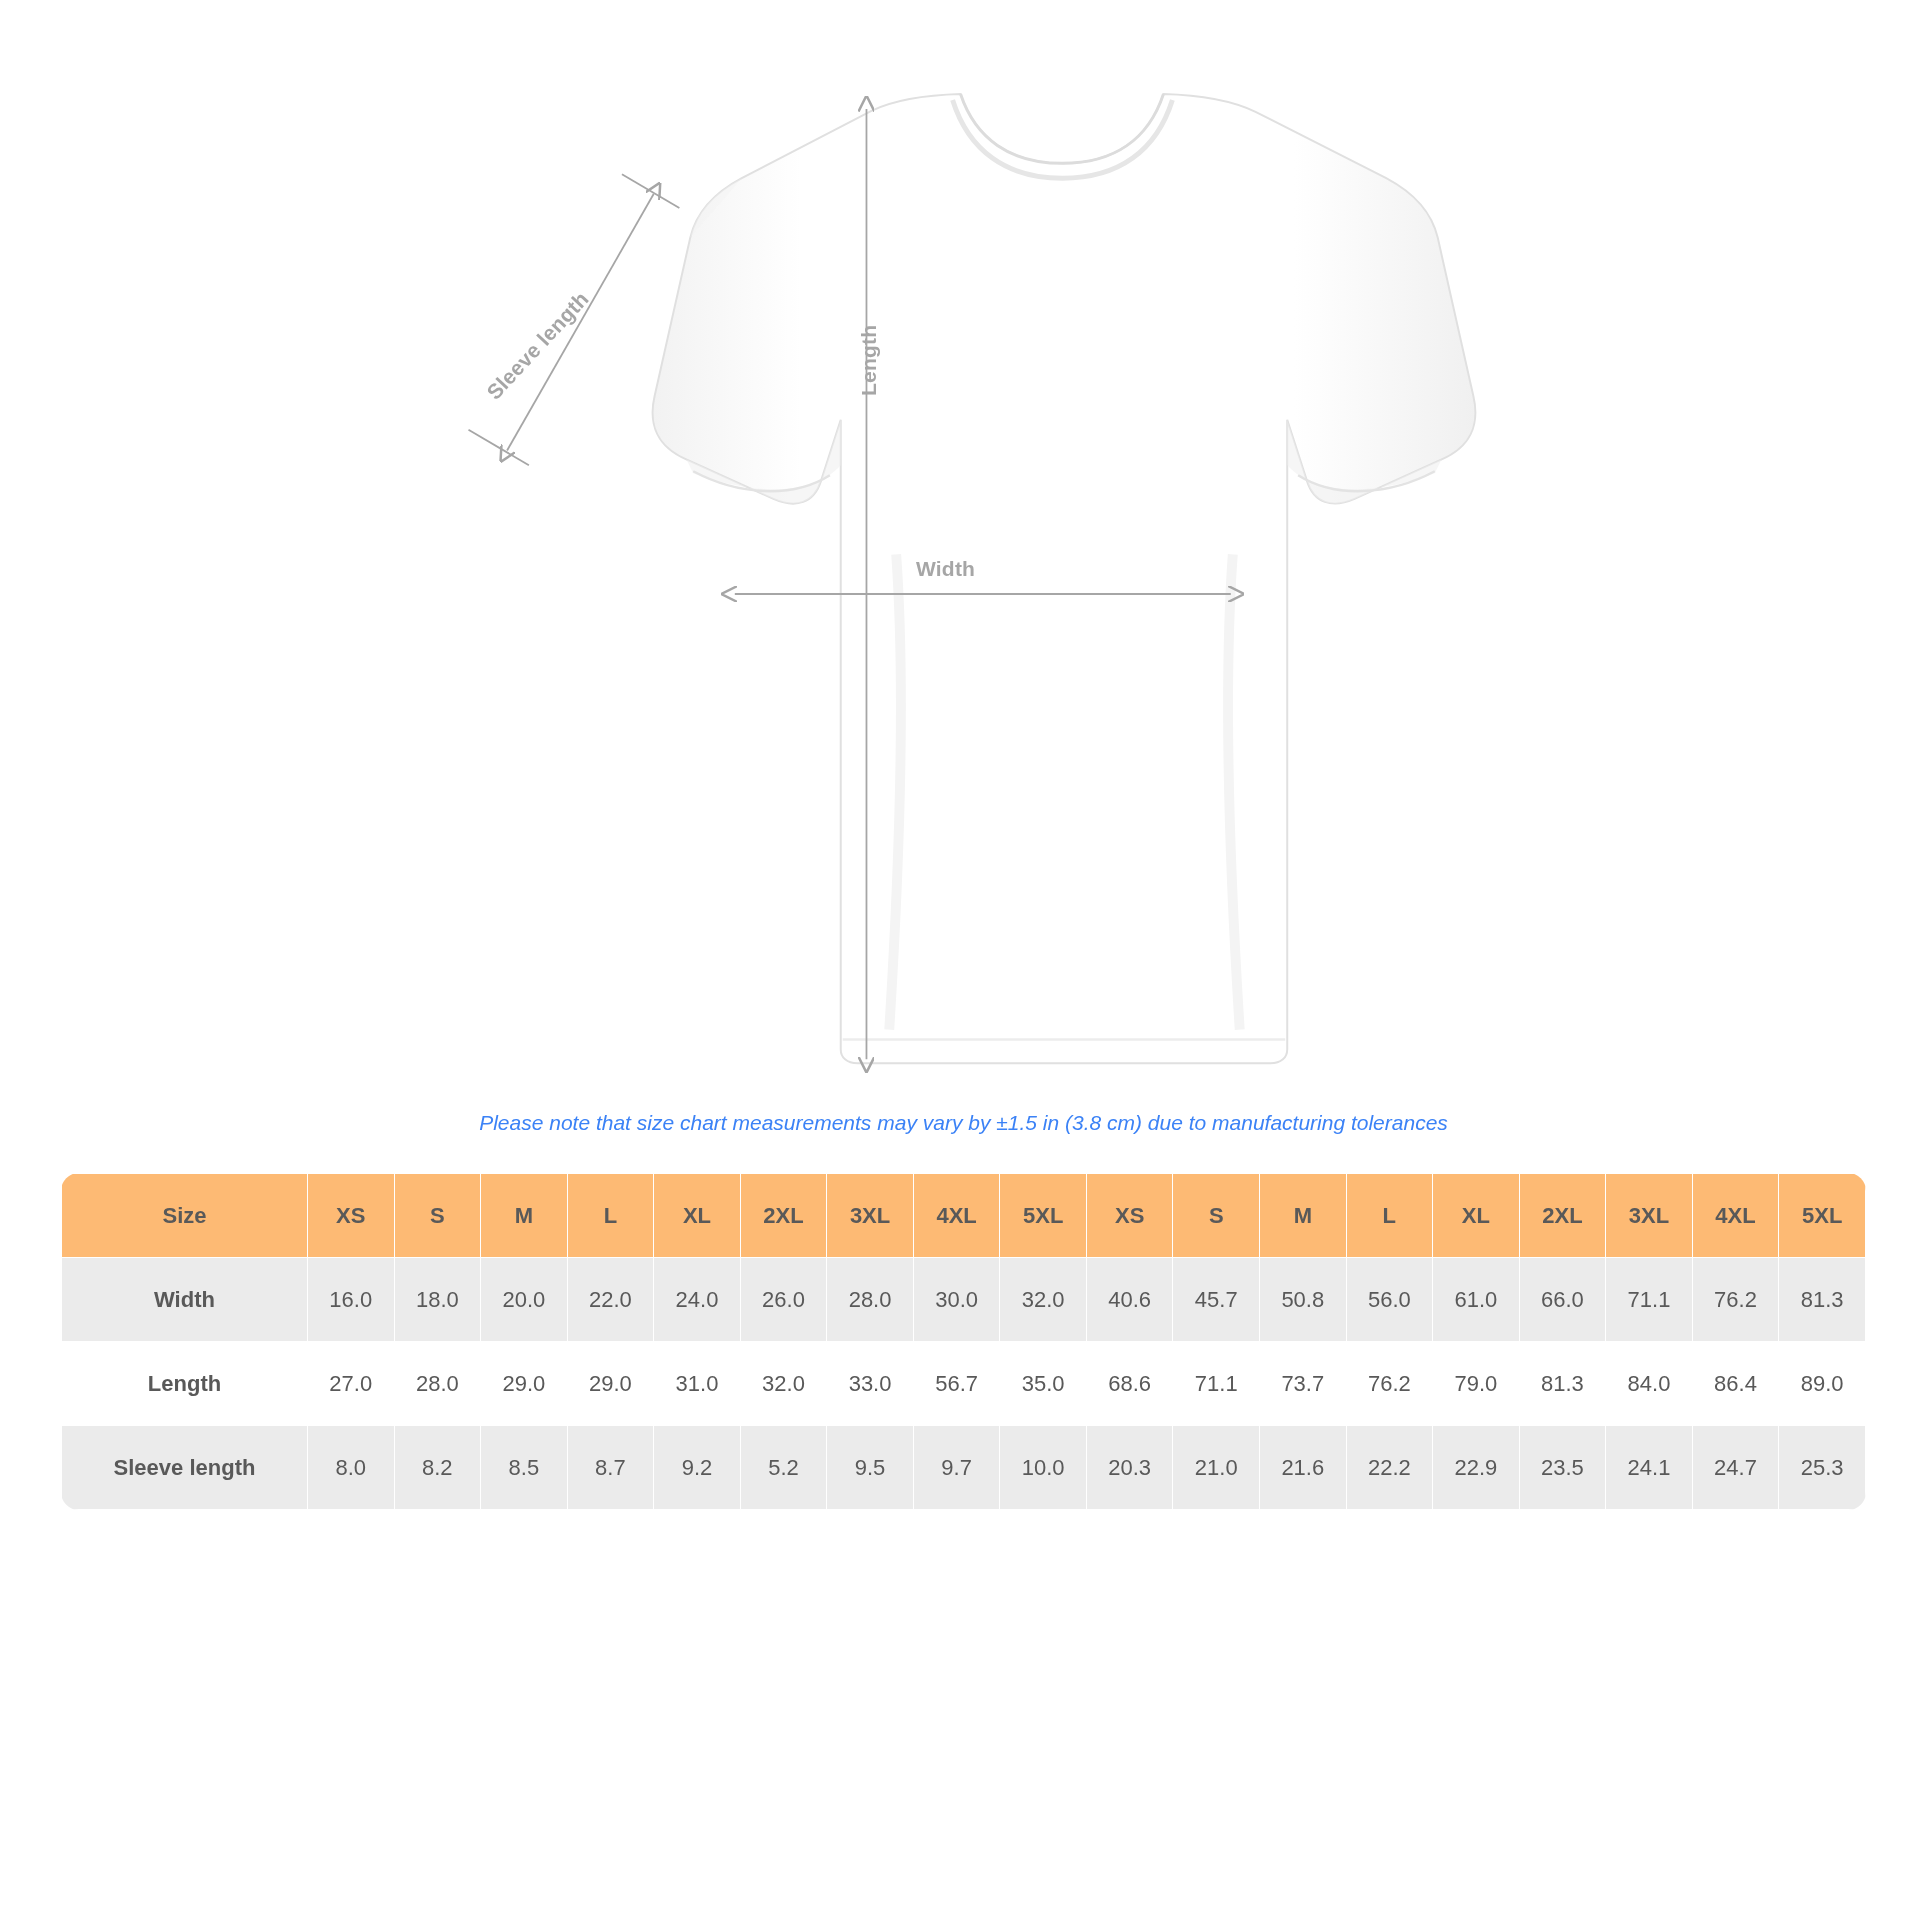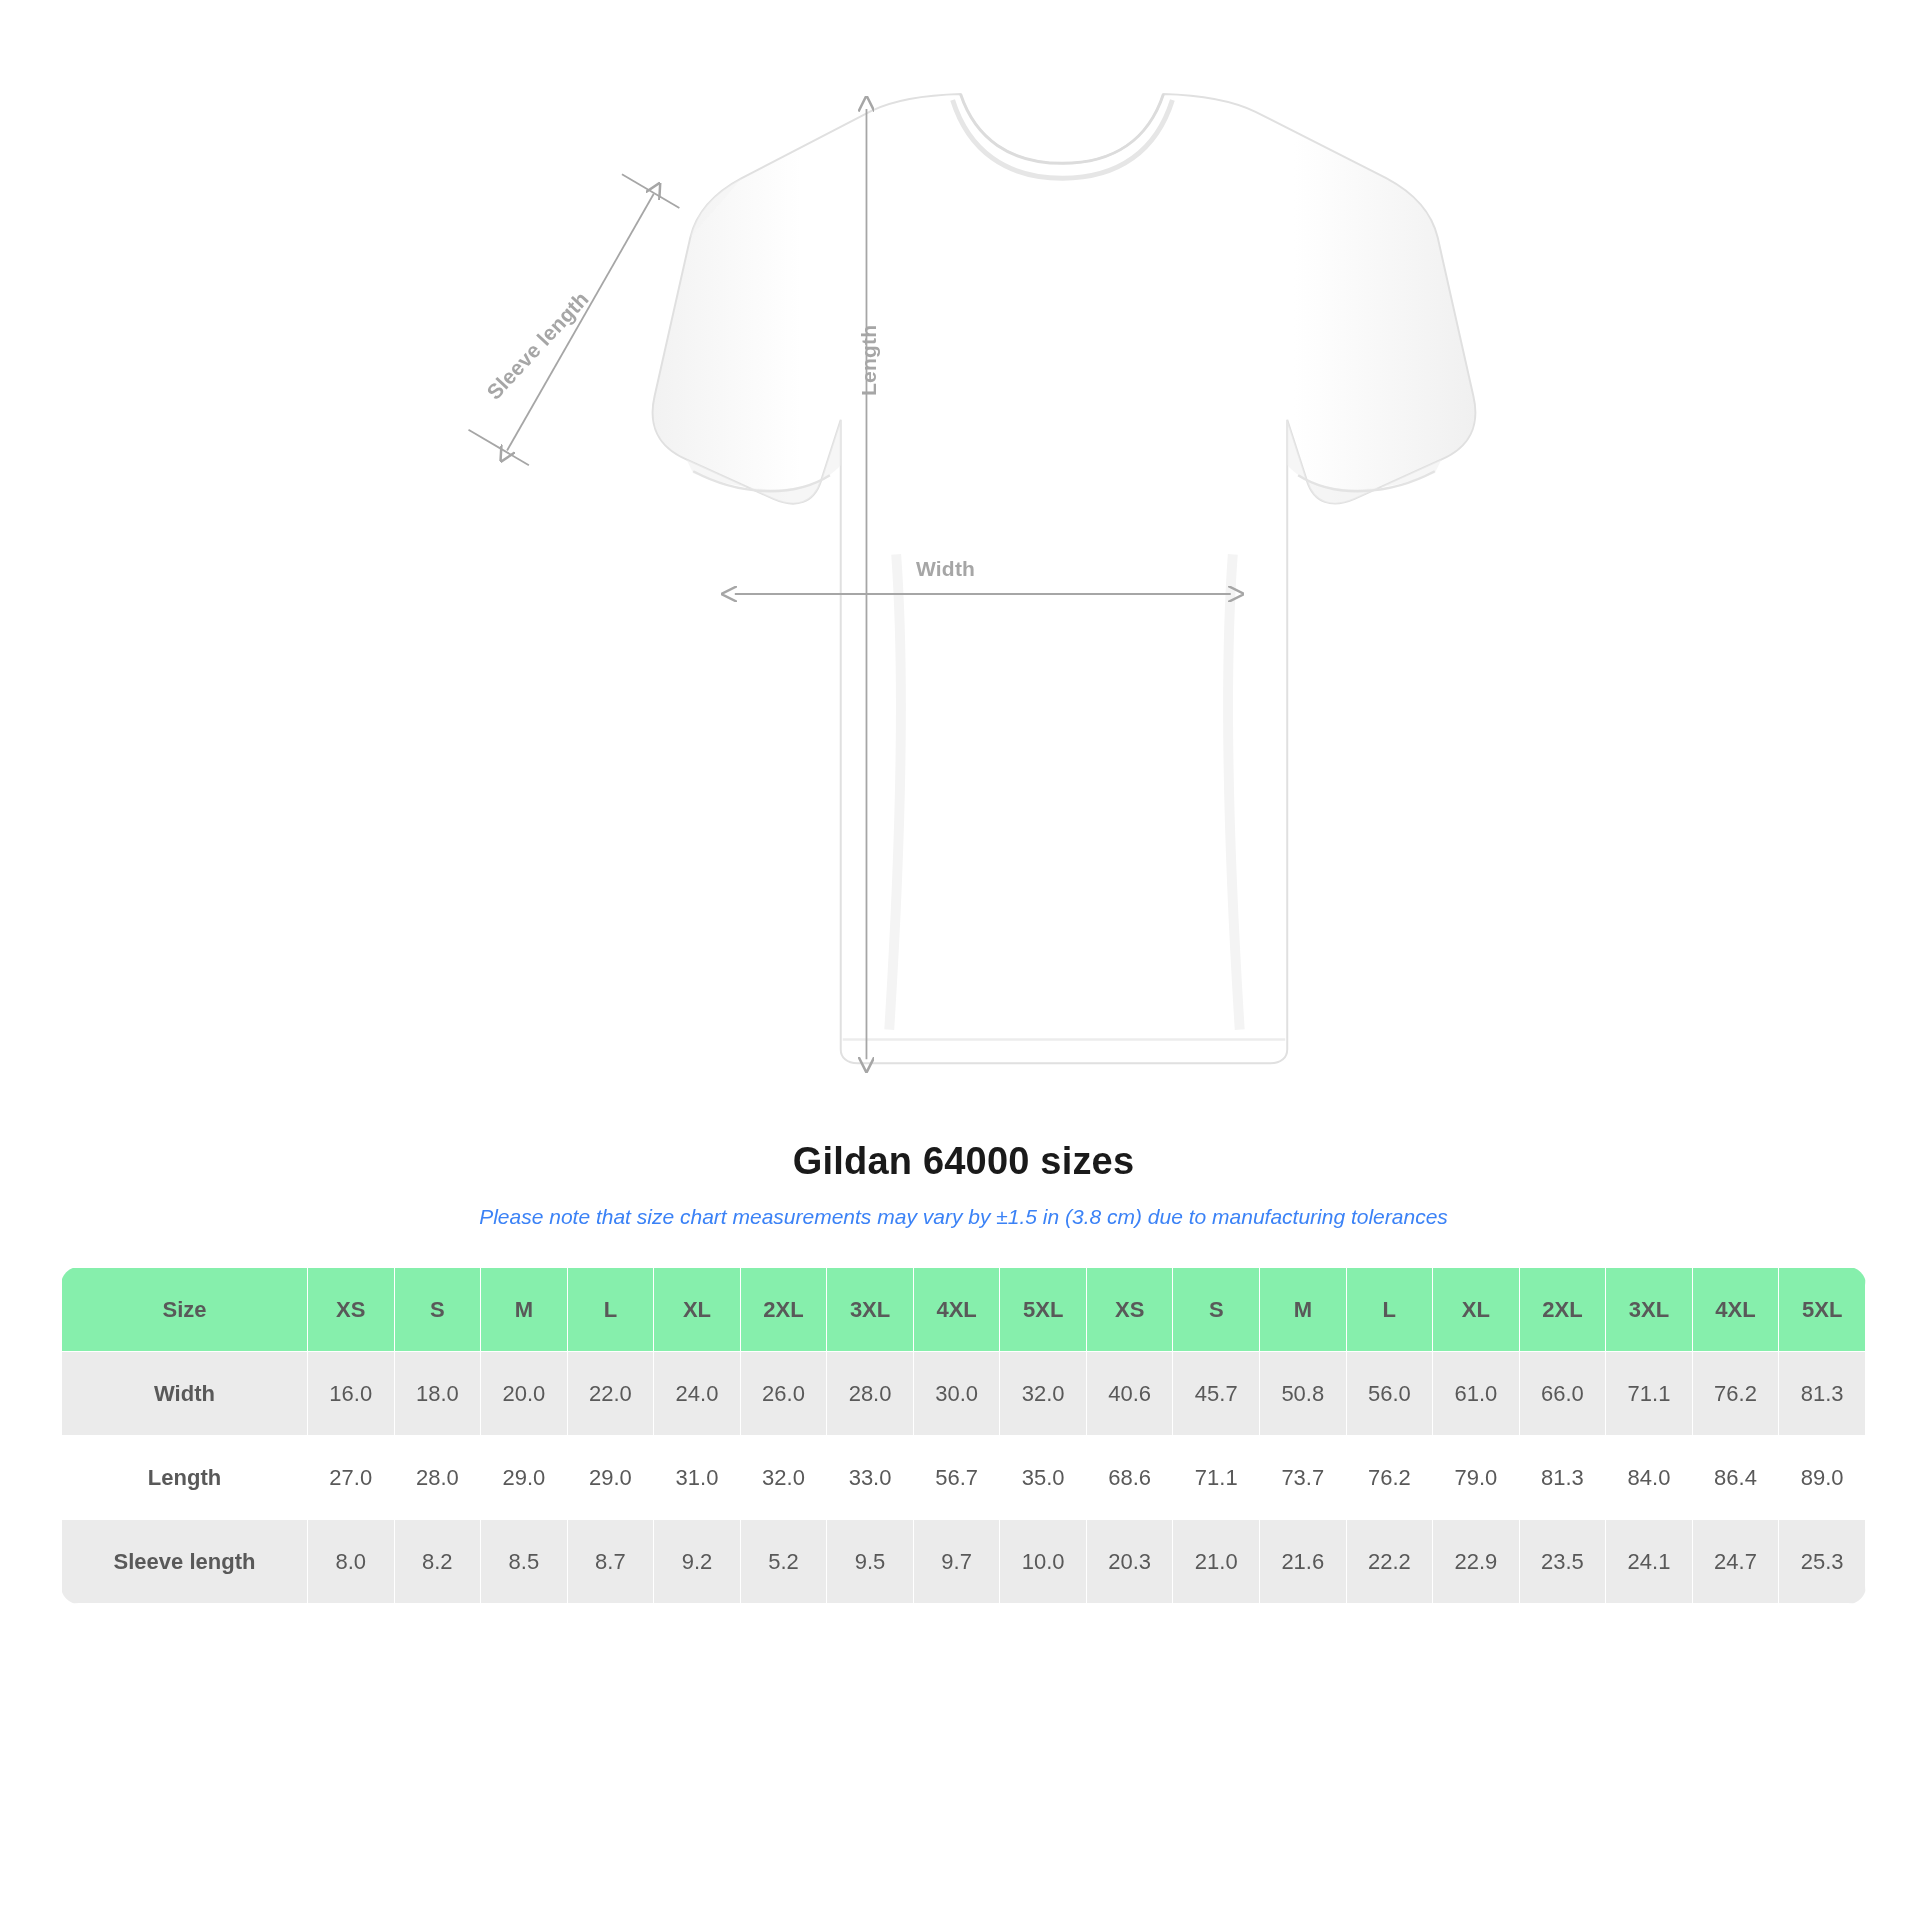--- a/index.html
+++ b/index.html
@@ -111,21 +111,21 @@
     font-style: italic;
     color: #8c8c8c;
     line-height: 1.6;
   }
   .corner-cell {
     background: #ebebeb;
     border: none;
   }
   .row-size th,
   .row-size td {
-    background: #86efac;
+    background: #fdba74;
     font-weight: bold;
     color: #595959;
     height: 81px;
     font-size: 23px;
   }
   .row-alt th,
   .row-alt td {
     background: #ebebeb;
     height: 81px;
   }
@@ -227,21 +227,20 @@
         <line x1="473" y1="434" x2="534" y2="470" stroke="#a6a6a6" stroke-width="1.8"></line>
         <line x1="628" y1="176" x2="686" y2="210" stroke="#a6a6a6" stroke-width="1.8"></line>
       </g>
     </svg>
 
     <div class="dim-label label-width">Width</div>
     <div class="dim-label label-length">Length</div>
     <div class="dim-label label-sleeve">Sleeve length</div>
   </div>
 
-  <div class="chart-title">Gildan 64000 sizes</div>
   <div class="chart-note">Please note that size chart measurements may vary by ±1.5 in (3.8 cm) due to manufacturing tolerances</div>
 
   <div class="table-wrap">
     <table class="size-table">
       <colgroup>
         <col class="c-label">
         <col span="18">
       </colgroup>
       <thead>
         <tr class="row-size">

